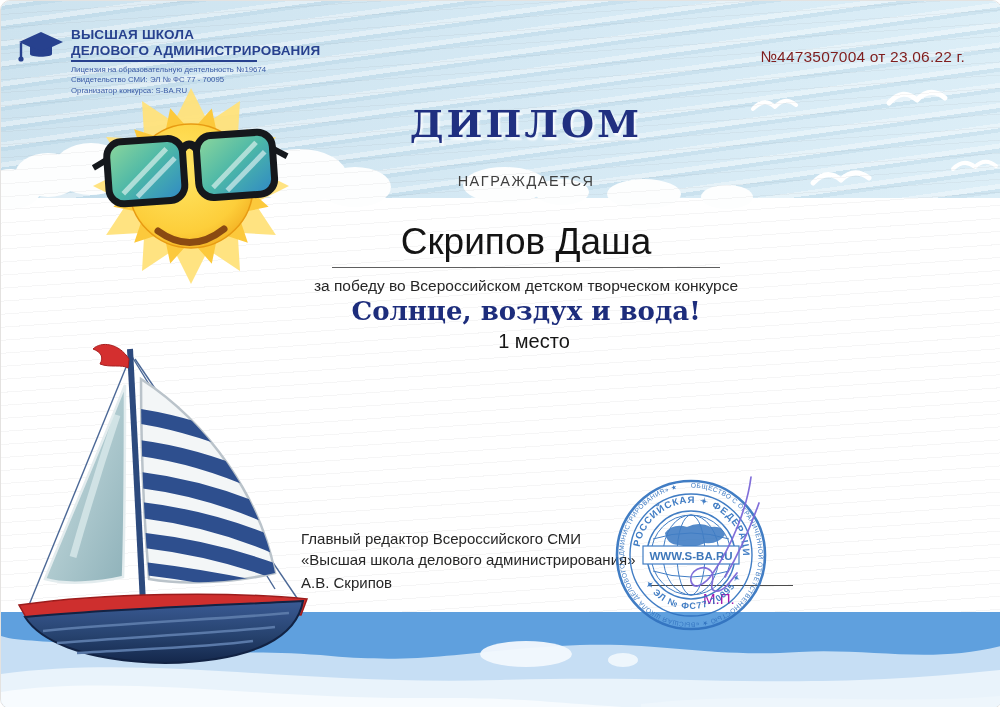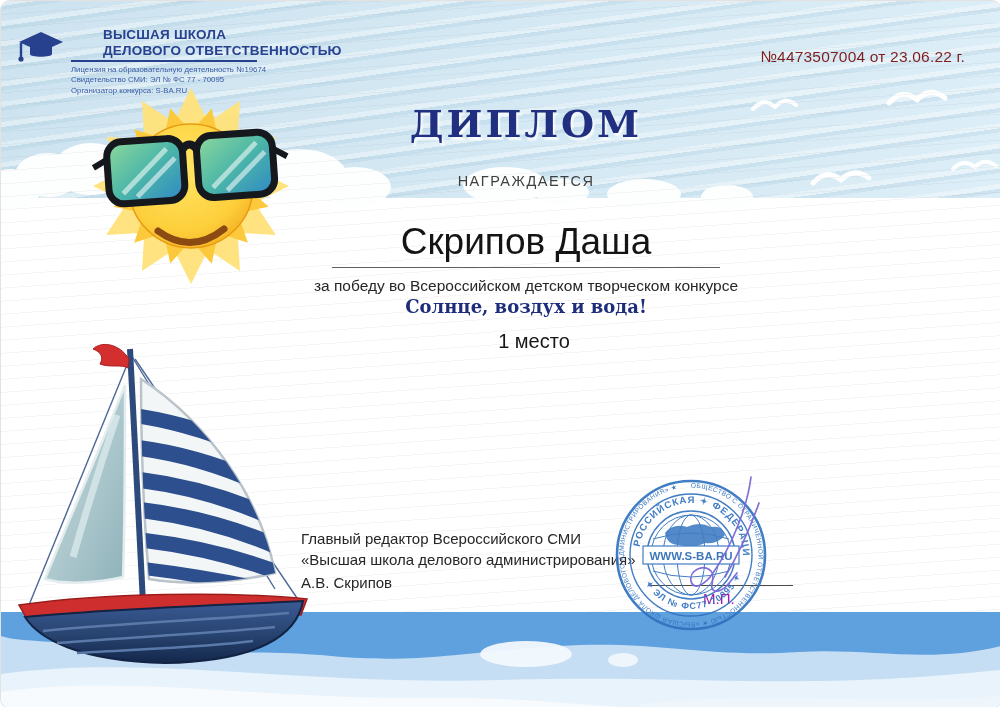--- a/index.html
+++ b/index.html
@@ -24,42 +24,42 @@
     position:absolute;inset:0;
     background:repeating-linear-gradient(172deg,
       rgba(255,255,255,.35) 0 5px, rgba(163,199,219,.25) 5px 9px,
       rgba(255,255,255,0) 9px 20px);
   }
   .cloud{position:absolute;background:#fdfefe;border-radius:50%;z-index:2;}
   
   .logo{position:absolute;left:16px;top:26px;z-index:6;}
   .logo-cap{position:absolute;left:0;top:3px;}
   .logo-text{position:absolute;left:54px;top:0;color:#27418e;font-weight:bold;
-    font-size:13.5px;line-height:15.5px;letter-spacing:.2px;white-space:nowrap;margin-left:32px;}
+    font-size:13.5px;line-height:15.5px;letter-spacing:.2px;white-space:nowrap;}
   .logo-rule{position:absolute;left:54px;top:33px;width:186px;height:2px;background:#27418e;}
   .logo-lic{position:absolute;left:54px;top:38px;color:#3a5aa5;font-size:7.8px;
     line-height:10.4px;white-space:nowrap;}
   .doc-number{position:absolute;right:36px;top:47px;z-index:6;color:#7f1d1d;
     font-size:15.5px;letter-spacing:.2px;}
   
   .col{position:absolute;left:175px;top:0;width:700px;text-align:center;z-index:6;}
   .title{
     position:absolute;left:0;top:100px;width:700px;
     font-family:"DejaVu Serif", serif;font-weight:bold;font-size:38px;letter-spacing:3px;
     color:#202f80;text-shadow:2px 3px 2px rgba(255,255,255,.85);
   }
   .subtitle{position:absolute;left:0;top:172px;width:700px;
     font-size:14.5px;letter-spacing:1.5px;color:#3f3f3f;}
   .recipient{position:absolute;left:0;top:220px;width:700px;
     font-size:37px;color:#141414;}
   .recipient-line{position:absolute;left:156px;top:266px;width:388px;
     border-top:1.5px solid #5f5f5f;}
   .reason{position:absolute;left:0;top:276px;width:700px;font-size:15.5px;color:#262626;}
   .contest{position:absolute;left:0;top:295px;width:700px;
-    font-family:"DejaVu Serif", serif;font-weight:bold;font-size:18px;color:#1d2d7c;}
+    font-family:"DejaVu Serif", serif;font-weight:bold;font-size:26px;color:#1d2d7c;}
   .place{position:absolute;left:8px;top:329px;width:700px;font-size:20px;color:#161616;}
   .details{position:absolute;left:0;top:362px;width:700px;
     font-size:15px;line-height:21.5px;color:#262626;}
   
   .signer{position:absolute;left:300px;top:527px;z-index:6;
     font-size:15px;line-height:21px;color:#262626;}
   .signer .name{margin-top:2px;}
   .sig-line{position:absolute;left:650px;top:584px;width:142px;
     border-top:1.5px solid #4c4c4c;z-index:5;}
   .seal-mark{position:absolute;left:702px;top:589px;z-index:5;font-size:15px;color:#a21caf;}
@@ -103,21 +103,21 @@
 
   <div class="logo">
     <svg class="logo-cap" width="48" height="42" viewBox="0 0 48 42">
       <polygon points="24,2 46,12 24,22 2,12" fill="#27418e"></polygon>
       <path d="M13,16 v8 c0,3.6 22,3.6 22,0 v-8 l-11,5 z" fill="#27418e"></path>
       <line x1="4" y1="13" x2="4" y2="27" stroke="#27418e" stroke-width="2.4"></line>
       <circle cx="4" cy="29" r="2.6" fill="#27418e"></circle>
     </svg>
     <div class="logo-text">
       <div>ВЫСШАЯ ШКОЛА</div>
-      <div>ДЕЛОВОГО ОТВЕТСТВЕННОСТЬЮ</div>
+      <div>ДЕЛОВОГО АДМИНИСТРИРОВАНИЯ</div>
     </div>
     <div class="logo-rule"></div>
     <div class="logo-lic">
       <div>Лицензия на образовательную деятельность №19674</div>
       <div>Свидетельство СМИ: ЭЛ № ФС 77 - 70095</div>
       <div>Организатор конкурса: S-BA.RU</div>
     </div>
   </div>
 
   <div class="doc-number">№4473507004 от 23.06.22 г.</div>

